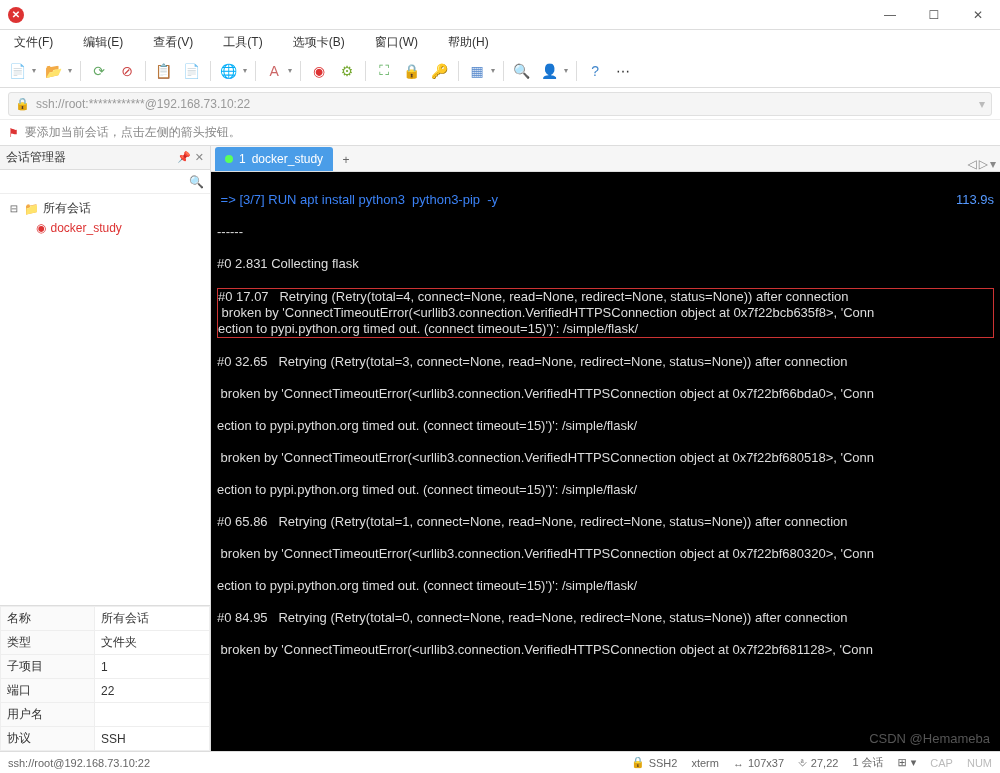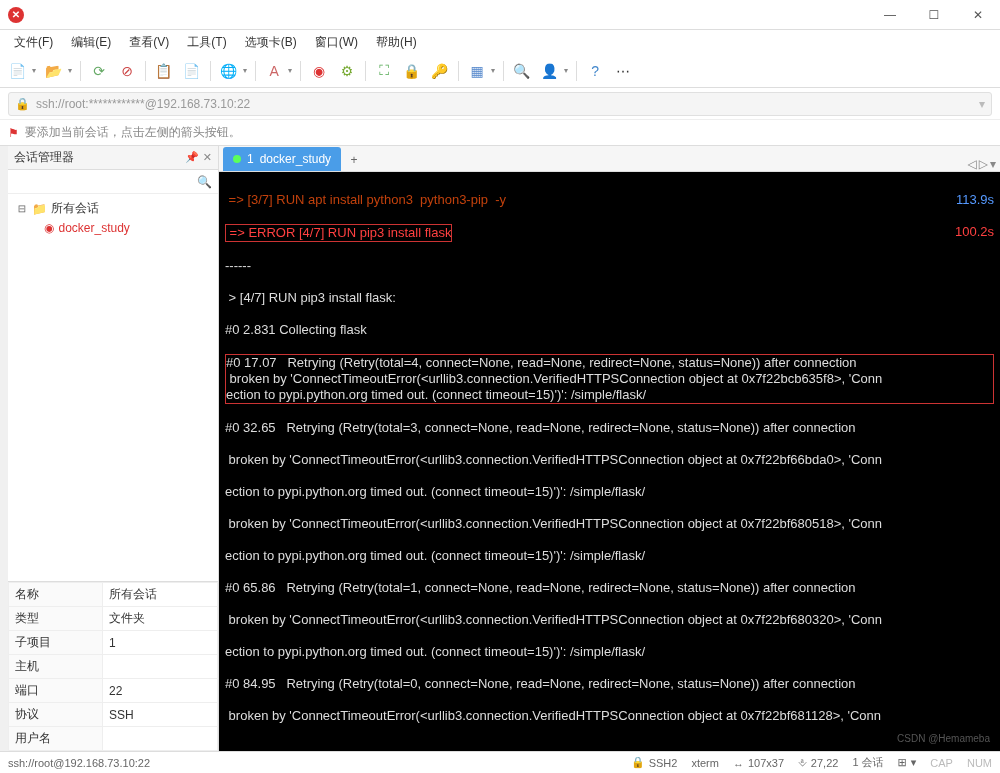--- a/index.html
+++ b/index.html
@@ -2,32 +2,32 @@
 <html><head>
 <meta charset="utf-8">
 <style>
 * { margin: 0; padding: 0; box-sizing: border-box; font-family: "Microsoft YaHei", "Segoe UI", Tahoma, sans-serif; }
 body { width: 1000px; height: 773px; background: #f0f0f0; font-size: 12px; color: #333; overflow: hidden; display: flex; flex-direction: column; }
 .titlebar { height: 30px; background: #fff; border-bottom: 1px solid #ddd; display: flex; align-items: center; padding: 0 8px; justify-content: space-between; }
 .titlebar-left { display: flex; align-items: center; gap: 6px; }
 .titlebar-icon { width: 16px; height: 16px; background: #d33; border-radius: 50%; display: flex; align-items: center; justify-content: center; color: #fff; font-size: 10px; font-weight: bold; }
 .titlebar-buttons { display: flex; gap: 16px; }
 .titlebar-btn { width: 28px; height: 20px; display: flex; align-items: center; justify-content: center; font-size: 12px; color: #555; cursor: pointer; }
-.menubar { height: 24px; background: #fff; display: flex; align-items: center; padding: 0 6px; gap: 2px; }
+.menubar { height: 24px; background: #fff; display: flex; align-items: center; padding: 0 6px; gap: 14px; }
 .menu-item { padding: 2px 8px; cursor: pointer; }
 .toolbar { height: 34px; background: #fff; border-bottom: 1px solid #ddd; display: flex; align-items: center; padding: 0 6px; gap: 4px; }
 .tb-btn { width: 24px; height: 24px; display: flex; align-items: center; justify-content: center; cursor: pointer; border-radius: 2px; font-size: 14px; }
 .tb-sep { width: 1px; height: 20px; background: #ddd; margin: 0 2px; }
 .tb-drop { font-size: 8px; color: #888; margin-left: -2px; margin-right: 2px; }
 .addressbar-row { height: 32px; background: #fff; display: flex; align-items: center; padding: 4px 8px; border-bottom: 1px solid #eee; }
 .addressbar { flex: 1; height: 24px; background: #f5f5f5; border: 1px solid #e0e0e0; border-radius: 3px; display: flex; align-items: center; padding: 0 6px; gap: 6px; color: #999; }
 .lock-icon { color: #aaa; }
 .hintbar { height: 26px; background: #fff; display: flex; align-items: center; padding: 0 8px; gap: 6px; color: #888; border-bottom: 1px solid #ddd; }
 .flag-icon { color: #d33; }
-.main-area { flex: 1; display: flex; min-height: 0; padding-left: 8px; }
+.main-area { flex: 1; display: flex; min-height: 0; }
 .sidebar { width: 211px; background: #fff; border-right: 1px solid #ddd; display: flex; flex-direction: column; }
 .sidebar-header { height: 24px; background: #f5f5f5; border-bottom: 1px solid #ddd; display: flex; align-items: center; justify-content: space-between; padding: 0 6px; }
 .sidebar-header-btns { display: flex; gap: 4px; font-size: 11px; color: #888; }
 .sidebar-search { height: 24px; border-bottom: 1px solid #eee; display: flex; align-items: center; justify-content: flex-end; padding: 0 6px; color: #aaa; }
 .tree { flex: 1; padding: 4px; overflow: auto; }
 .tree-item { display: flex; align-items: center; gap: 4px; padding: 2px 4px; cursor: pointer; }
 .tree-expander { width: 12px; text-align: center; color: #666; font-size: 10px; }
 .tree-folder { color: #f0c040; }
 .tree-session { color: #d33; margin-left: 28px; }
 .props { border-top: 1px solid #ddd; }
@@ -35,21 +35,21 @@
 .props td { border: 1px solid #eee; padding: 3px 6px; font-size: 12px; }
 .props td:first-child { width: 45%; background: #fafafa; }
 .content { flex: 1; display: flex; flex-direction: column; background: #fff; min-width: 0; }
 .tabs { height: 26px; background: #f6f6f6; border-bottom: 1px solid #ddd; display: flex; align-items: flex-end; padding-left: 4px; justify-content: space-between; }
 .tabs-left { display: flex; align-items: flex-end; }
 .tab { height: 24px; background: #4a9de8; color: #fff; padding: 0 10px; display: flex; align-items: center; gap: 6px; border-top-left-radius: 3px; border-top-right-radius: 3px; cursor: pointer; }
 .tab-dot { width: 8px; height: 8px; background: #5bff5b; border-radius: 50%; }
 .tab-add { width: 22px; height: 22px; display: flex; align-items: center; justify-content: center; color: #666; cursor: pointer; margin-left: 2px; }
 .tabs-right { display: flex; gap: 2px; padding-right: 4px; color: #888; }
 .terminal { flex: 1; background: #000; color: #ccc; font-family: "Consolas", "Courier New", monospace; font-size: 13px; line-height: 16px; padding: 4px 6px; overflow: hidden; position: relative; white-space: pre; }
-.t-blue { color: #c2410c; }
+.t-blue { color: #3b82f6; }
 .t-red { color: #ff4040; }
 .t-white { color: #ddd; }
 .t-boxred { border: 1px solid #cc3333; display: inline-block; }
 .t-time { float: right; color: #5599ff; }
 .t-time-red { float: right; color: #ff4040; }
 .statusbar { height: 22px; background: #fff; border-top: 1px solid #ddd; display: flex; align-items: center; padding: 0 8px; justify-content: space-between; font-size: 11px; color: #666; }
 .status-right { display: flex; gap: 14px; align-items: center; }
 .status-item { display: flex; align-items: center; gap: 4px; }
 .green-lock { color: #4a4; }
 </style>
@@ -158,34 +158,30 @@
             </tr>
         <tr>
               <td>类型</td>
               <td>文件夹</td>
             </tr>
         <tr>
               <td>子项目</td>
               <td>1</td>
             </tr>
         <tr>
-              <td>主机</td>
-              <td></td>
-            </tr>
-        <tr>
               <td>端口</td>
               <td>22</td>
             </tr>
         <tr>
+              <td>用户名</td>
+              <td></td>
+            </tr>
+        <tr>
               <td>协议</td>
               <td>SSH</td>
-            </tr>
-        <tr>
-              <td>用户名</td>
-              <td></td>
             </tr>
       </tbody>
         </table>
     </div>
   </div>
 
   <div class="content">
     <div class="tabs">
       <div class="tabs-left">
         <div class="tab">
@@ -196,23 +192,21 @@
         <div class="tab-add">+</div>
       </div>
       <div class="tabs-right">
         <span>◁</span>
         <span>▷</span>
         <span>▾</span>
       </div>
     </div>
     <div class="terminal">
 <div><span class="t-blue"> =&gt; [3/7] RUN apt install python3  python3-pip  -y</span><span class="t-time">113.9s</span></div>
-<div style="clear:both"><span class="t-red t-boxred"> =&gt; ERROR [4/7] RUN pip3 install flask</span><span class="t-time-red">100.2s</span></div>
 <div class="t-white">------</div>
-<div class="t-white"> &gt; [4/7] RUN pip3 install flask:</div>
 <div class="t-white">#0 2.831 Collecting flask</div>
 <div class="t-white t-boxred" style="display:block"><span>#0 17.07   Retrying (Retry(total=4, connect=None, read=None, redirect=None, status=None)) after connection</span>
 <span> broken by 'ConnectTimeoutError(&lt;urllib3.connection.VerifiedHTTPSConnection object at 0x7f22bcb635f8&gt;, 'Conn</span>
 <span>ection to pypi.python.org timed out. (connect timeout=15)')': /simple/flask/</span></div>
 <div class="t-white">#0 32.65   Retrying (Retry(total=3, connect=None, read=None, redirect=None, status=None)) after connection</div>
 <div class="t-white"> broken by 'ConnectTimeoutError(&lt;urllib3.connection.VerifiedHTTPSConnection object at 0x7f22bf66bda0&gt;, 'Conn</div>
 <div class="t-white">ection to pypi.python.org timed out. (connect timeout=15)')': /simple/flask/</div>
 <div class="t-white"> broken by 'ConnectTimeoutError(&lt;urllib3.connection.VerifiedHTTPSConnection object at 0x7f22bf680518&gt;, 'Conn</div>
 <div class="t-white">ection to pypi.python.org timed out. (connect timeout=15)')': /simple/flask/</div>
 <div class="t-white">#0 65.86   Retrying (Retry(total=1, connect=None, read=None, redirect=None, status=None)) after connection</div>
@@ -231,21 +225,21 @@
 
 
 
 
 
 
 
 
 
 
-<div style="position:absolute;bottom:4px;right:10px;color:#555;font-size:10px">CSDN @Hemameba</div>
+<div style="position:absolute;bottom:4px;right:10px;color:#555;font-size:13px">CSDN @Hemameba</div>
     </div>
   </div>
 </div>
 
 <div class="statusbar">
   <span>ssh://root@192.168.73.10:22</span>
   <div class="status-right">
     <span class="status-item">
         <span class="green-lock">🔒</span>
         <span>SSH2</span>

